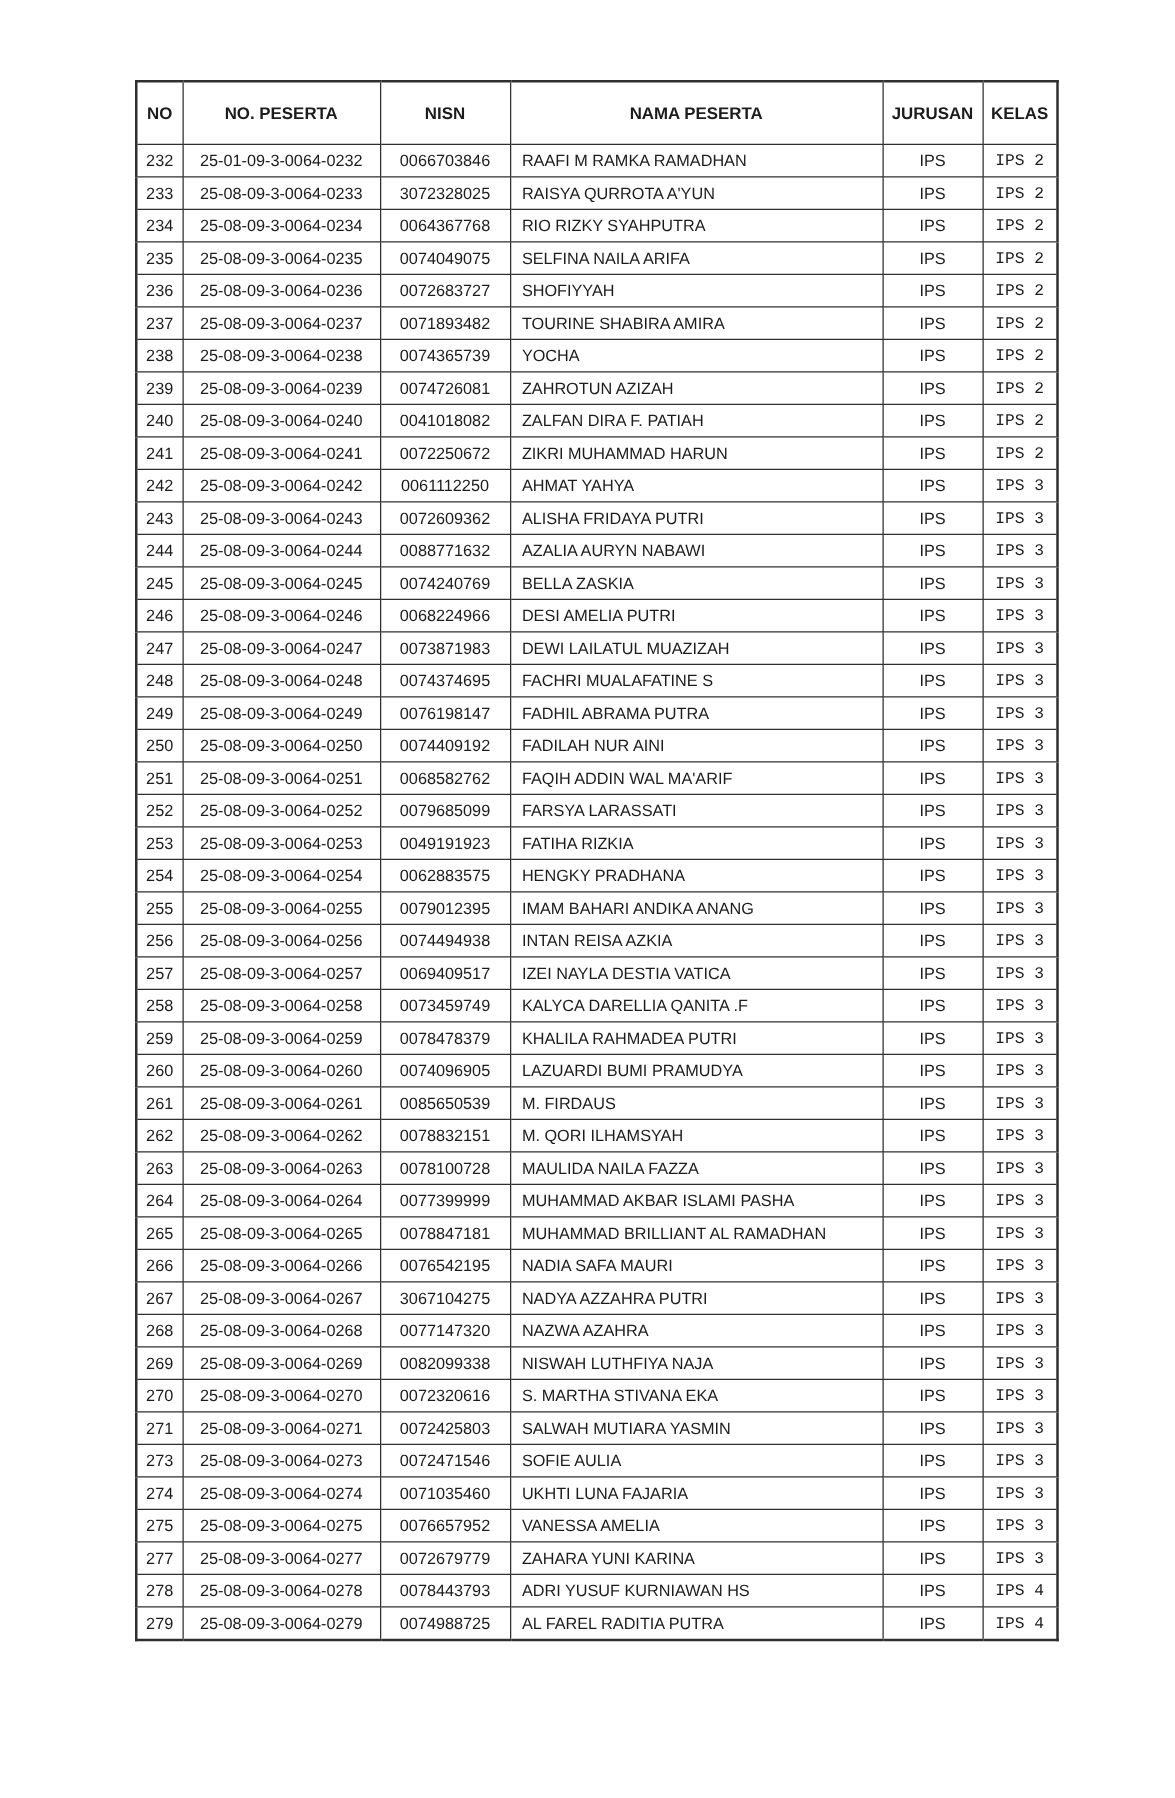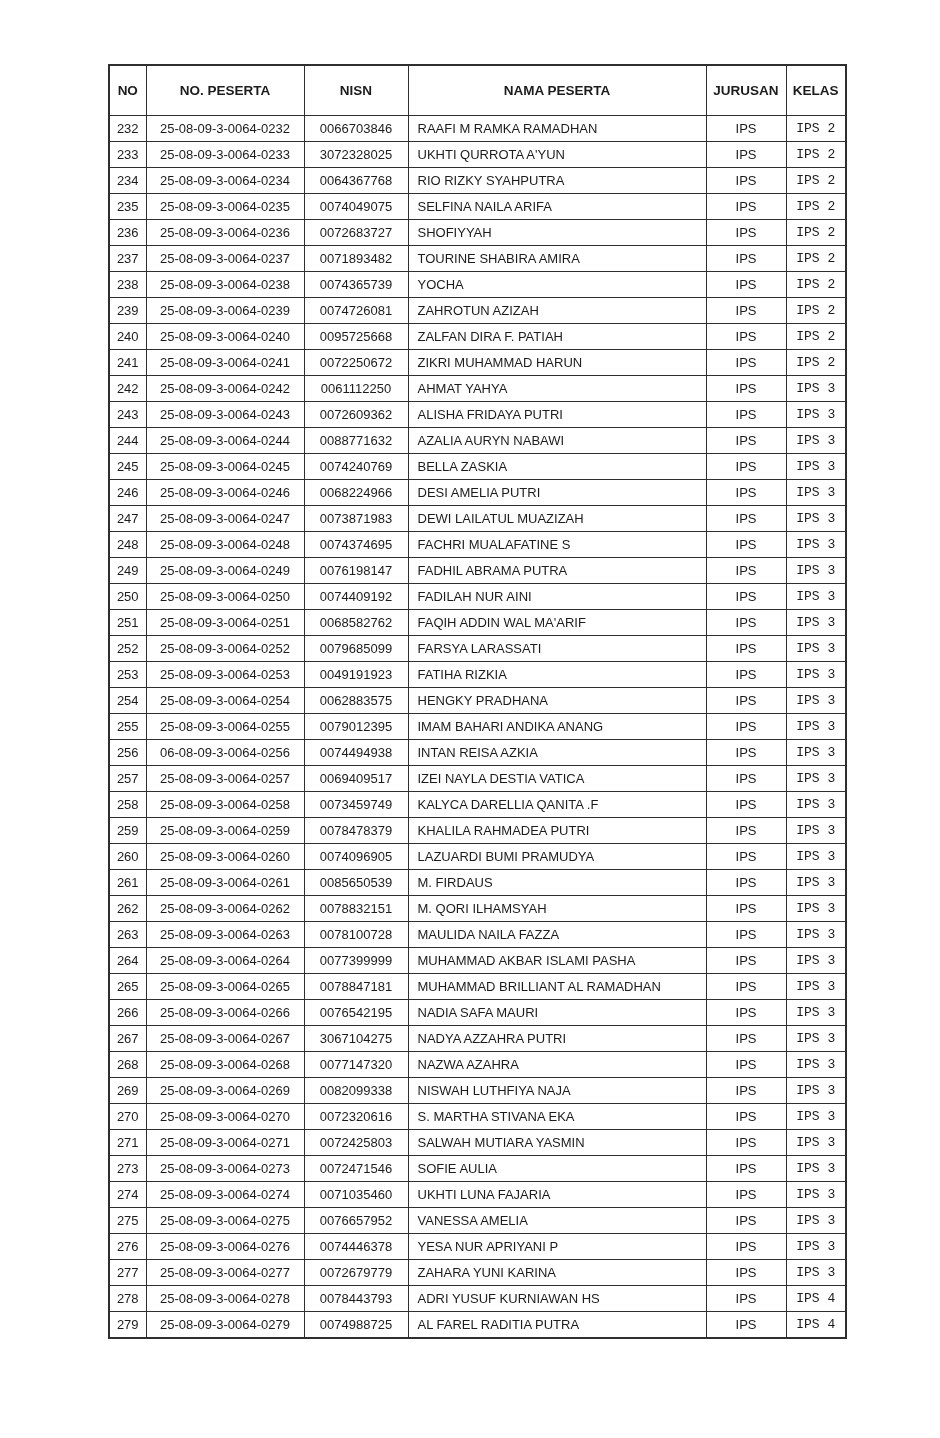--- a/index.html
+++ b/index.html
@@ -85,31 +85,31 @@
           <th>NO. PESERTA</th>
           <th>NISN</th>
           <th>NAMA PESERTA</th>
           <th>JURUSAN</th>
           <th>KELAS</th>
         </tr>
     </thead>
     <tbody>
         <tr>
     <td class="col-no">232</td>
-    <td class="col-peserta">25-08-09-3-0064-0232</td>
+    <td class="col-peserta">25-01-09-3-0064-0232</td>
     <td class="col-nisn">0066703846</td>
     <td class="col-nama">RAAFI M RAMKA RAMADHAN</td>
     <td class="col-jurusan">IPS</td>
     <td class="col-kelas">IPS 2</td>
   </tr>
         <tr>
     <td class="col-no">233</td>
     <td class="col-peserta">25-08-09-3-0064-0233</td>
     <td class="col-nisn">3072328025</td>
-    <td class="col-nama">UKHTI QURROTA A'YUN</td>
+    <td class="col-nama">RAISYA QURROTA A'YUN</td>
     <td class="col-jurusan">IPS</td>
     <td class="col-kelas">IPS 2</td>
   </tr>
         <tr>
     <td class="col-no">234</td>
     <td class="col-peserta">25-08-09-3-0064-0234</td>
     <td class="col-nisn">0064367768</td>
     <td class="col-nama">RIO RIZKY SYAHPUTRA</td>
     <td class="col-jurusan">IPS</td>
     <td class="col-kelas">IPS 2</td>
@@ -150,21 +150,21 @@
     <td class="col-no">239</td>
     <td class="col-peserta">25-08-09-3-0064-0239</td>
     <td class="col-nisn">0074726081</td>
     <td class="col-nama">ZAHROTUN AZIZAH</td>
     <td class="col-jurusan">IPS</td>
     <td class="col-kelas">IPS 2</td>
   </tr>
         <tr>
     <td class="col-no">240</td>
     <td class="col-peserta">25-08-09-3-0064-0240</td>
-    <td class="col-nisn">0095725668</td>
+    <td class="col-nisn">0041018082</td>
     <td class="col-nama">ZALFAN DIRA F. PATIAH</td>
     <td class="col-jurusan">IPS</td>
     <td class="col-kelas">IPS 2</td>
   </tr>
         <tr>
     <td class="col-no">241</td>
     <td class="col-peserta">25-08-09-3-0064-0241</td>
     <td class="col-nisn">0072250672</td>
     <td class="col-nama">ZIKRI MUHAMMAD HARUN</td>
     <td class="col-jurusan">IPS</td>
@@ -277,21 +277,21 @@
         <tr>
     <td class="col-no">255</td>
     <td class="col-peserta">25-08-09-3-0064-0255</td>
     <td class="col-nisn">0079012395</td>
     <td class="col-nama">IMAM BAHARI ANDIKA ANANG</td>
     <td class="col-jurusan">IPS</td>
     <td class="col-kelas">IPS 3</td>
   </tr>
         <tr>
     <td class="col-no">256</td>
-    <td class="col-peserta">06-08-09-3-0064-0256</td>
+    <td class="col-peserta">25-08-09-3-0064-0256</td>
     <td class="col-nisn">0074494938</td>
     <td class="col-nama">INTAN REISA AZKIA</td>
     <td class="col-jurusan">IPS</td>
     <td class="col-kelas">IPS 3</td>
   </tr>
         <tr>
     <td class="col-no">257</td>
     <td class="col-peserta">25-08-09-3-0064-0257</td>
     <td class="col-nisn">0069409517</td>
     <td class="col-nama">IZEI NAYLA DESTIA VATICA</td>
@@ -424,28 +424,20 @@
     <td class="col-nisn">0071035460</td>
     <td class="col-nama">UKHTI LUNA FAJARIA</td>
     <td class="col-jurusan">IPS</td>
     <td class="col-kelas">IPS 3</td>
   </tr>
         <tr>
     <td class="col-no">275</td>
     <td class="col-peserta">25-08-09-3-0064-0275</td>
     <td class="col-nisn">0076657952</td>
     <td class="col-nama">VANESSA AMELIA</td>
-    <td class="col-jurusan">IPS</td>
-    <td class="col-kelas">IPS 3</td>
-  </tr>
-        <tr>
-    <td class="col-no">276</td>
-    <td class="col-peserta">25-08-09-3-0064-0276</td>
-    <td class="col-nisn">0074446378</td>
-    <td class="col-nama">YESA NUR APRIYANI P</td>
     <td class="col-jurusan">IPS</td>
     <td class="col-kelas">IPS 3</td>
   </tr>
         <tr>
     <td class="col-no">277</td>
     <td class="col-peserta">25-08-09-3-0064-0277</td>
     <td class="col-nisn">0072679779</td>
     <td class="col-nama">ZAHARA YUNI KARINA</td>
     <td class="col-jurusan">IPS</td>
     <td class="col-kelas">IPS 3</td>

